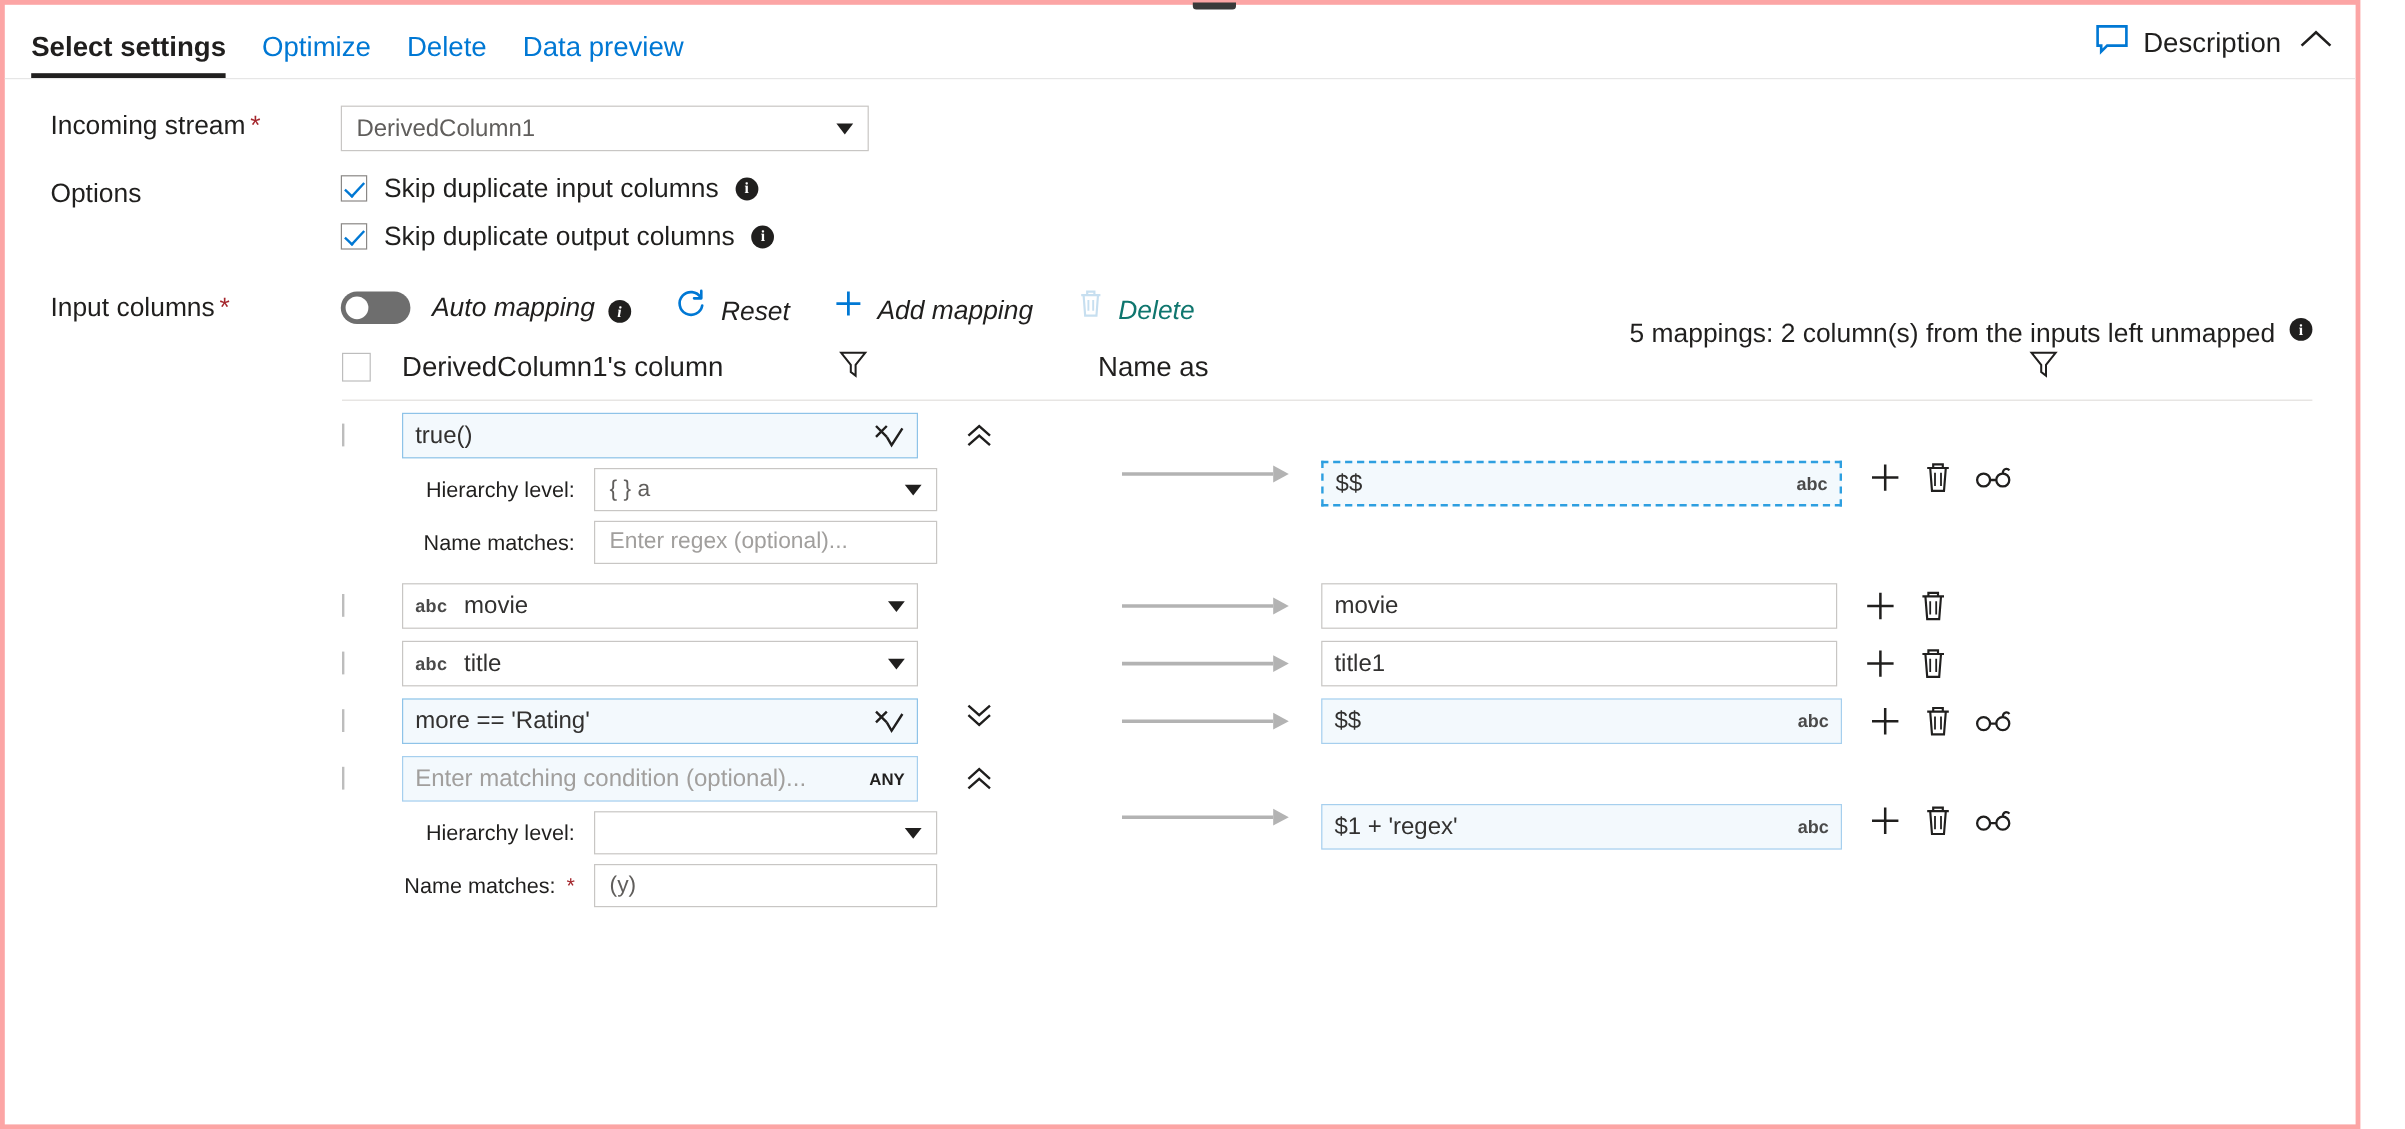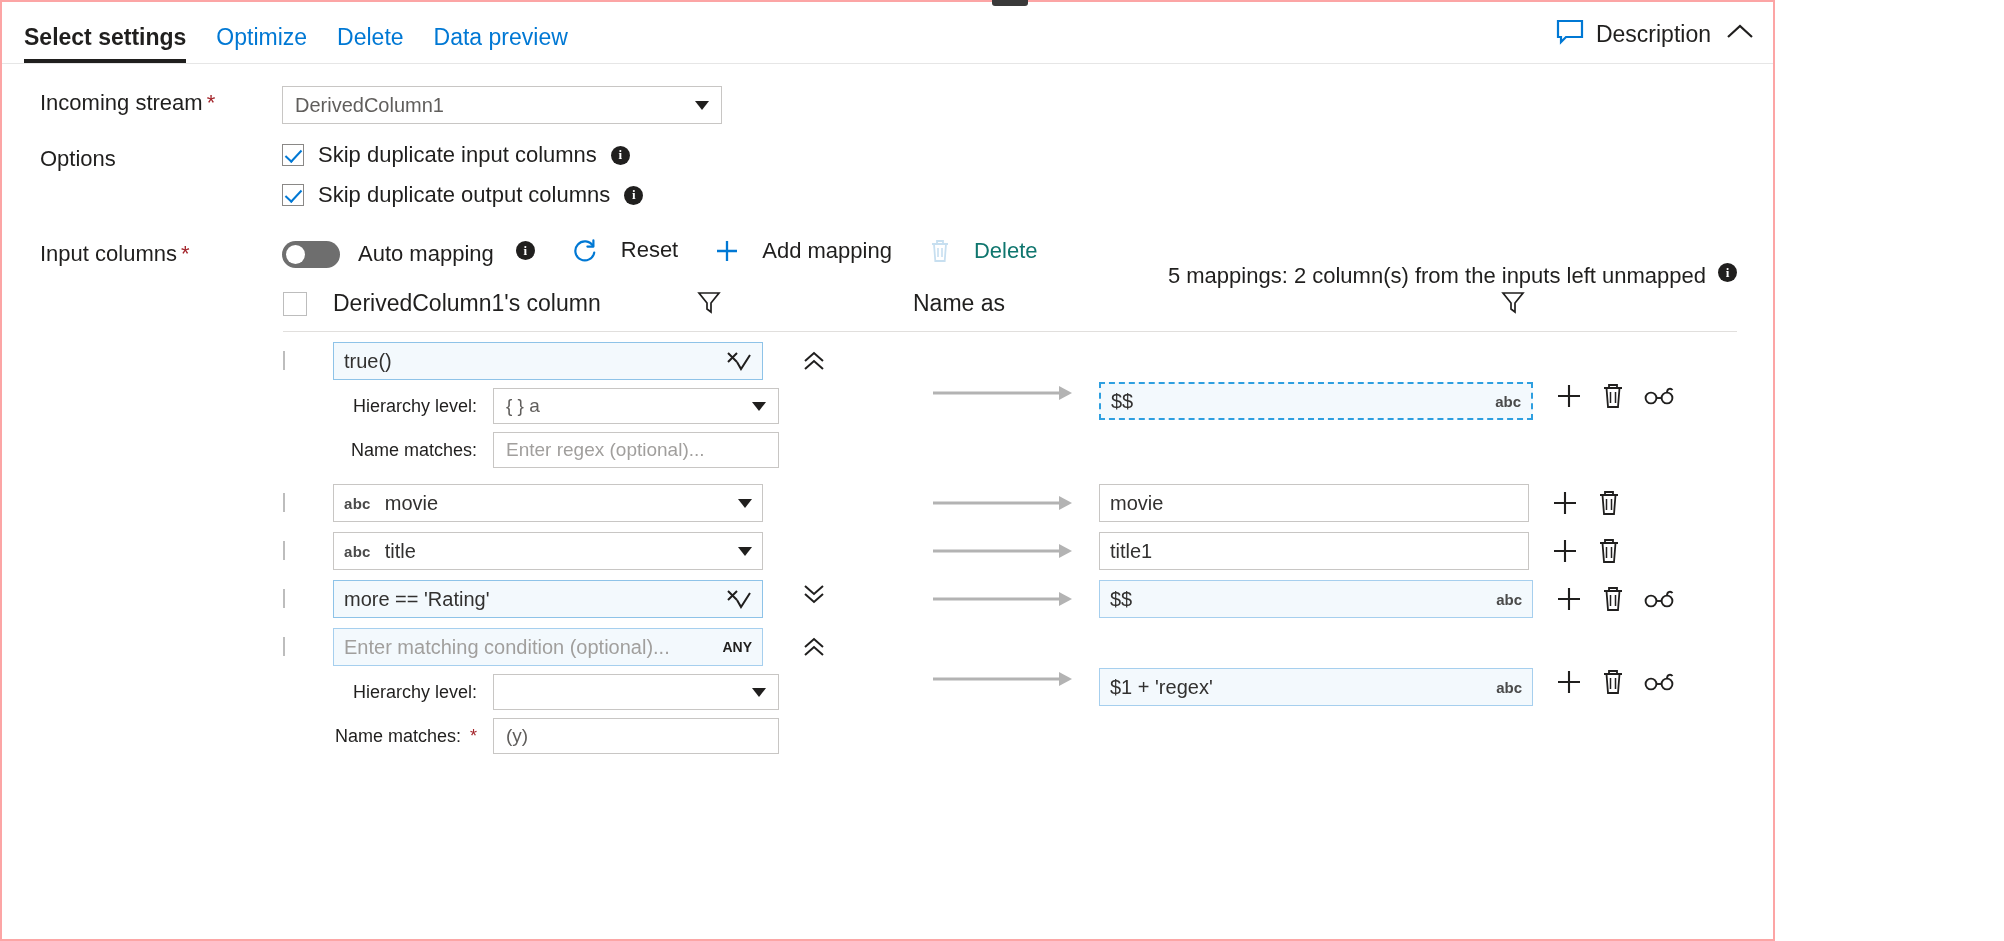--- a/index.html
+++ b/index.html
@@ -6,22 +6,22 @@
   html, body { margin:0; padding:0; }
   body {
     width: 2004px; height: 941px;
     background: #ffffff;
     font-family: "Liberation Sans", sans-serif;
     color: #201f1e;
     overflow: hidden;
   }
   .frame {
     position: relative;
-    width: 1775px; height: 941px;
-    border: 2px solid #fca5a5;
+    width: 1967px; height: 941px;
+    border: 4px solid #fca5a5;
     background: #fff;
   }
   
   .notch {
     position:absolute; top:-2px; left:990px; width:36px; height:6px;
     background:#3a3a3a; border-radius:0 0 3px 3px;
   }
   
   .tabbar {
     position:relative;
@@ -100,21 +100,21 @@
   
   .toolbar { display:flex; align-items:center; gap:0; height:44px; }
   .toggle {
     width:58px;height:27px;border-radius:14px;background:#6e6e6e;position:relative;
     cursor:pointer; flex:none;
   }
   .toggle::after {
     content:""; position:absolute; left:4px; top:4px; width:19px;height:19px;
     border-radius:50%; background:#fff;
   }
-  .tb-item { display:flex; align-items:flex-start; gap:22px; font-size:22px; cursor:pointer; }
+  .tb-item { display:flex; align-items:flex-end; gap:11px; font-size:22px; cursor:pointer;font-style:italic; }
   .tb-sep { width:36px; }
   .disabled { color:#0f766e; cursor:default; }
   .mapinfo {
     margin-left:auto; margin-right:36px; display:flex; align-items:flex-start; gap:12px;
     font-size:22px; color:#201f1e;margin-top:44px;
   }
 
   
   .thead {
     display:flex; align-items:center; height:56px;

